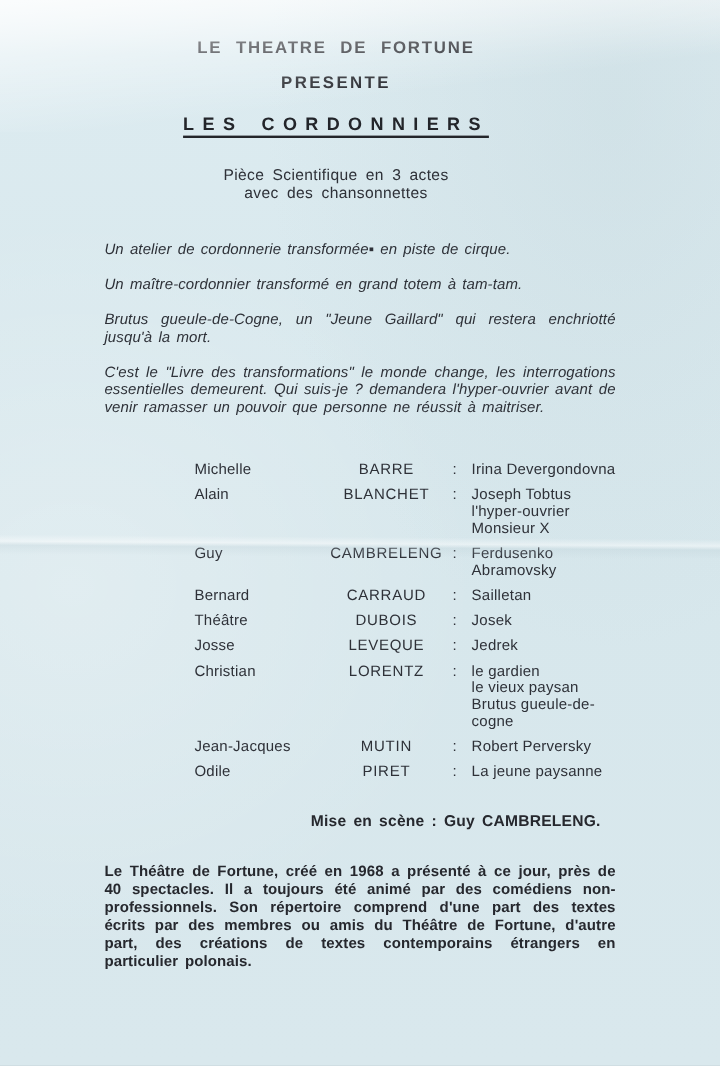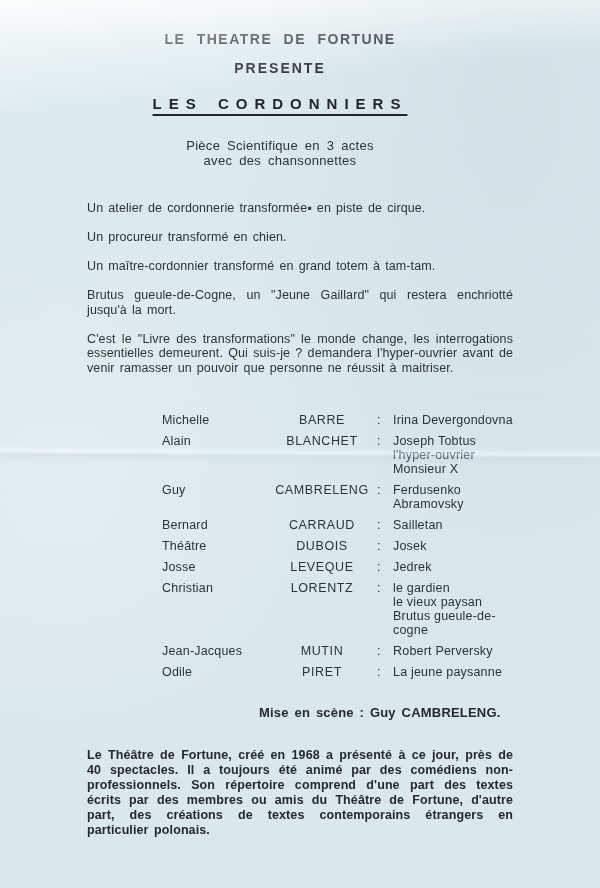--- a/index.html
+++ b/index.html
@@ -45,21 +45,21 @@
   .play-title {
     margin-top: 17px; font-size: 15px; line-height: 20px; font-weight: bold;
     color: #23252a; letter-spacing: 7px; word-spacing: 4px;
     text-decoration: underline; text-decoration-thickness: 1.5px; text-underline-offset: 5px;
   }
   .subtitle1 { margin-top: 24px; font-size: 13px; line-height: 15px; letter-spacing: 0.3px; word-spacing: 3px; }
   .subtitle2 { font-size: 13px; line-height: 15px; letter-spacing: 0.3px; word-spacing: 3px; }
 
   .content { margin: 0 87px; }
 
-  .intro { margin-top: 33px; }
+  .intro { margin-top: 33px; font-style: italic; }
   .para {
     margin: 0 0 14.5px 0;
     font-size: 12.5px; line-height: 14.5px;
     letter-spacing: 0.1px; word-spacing: 1.5px;
     text-align: justify;
   }
 
   .cast { margin-top: 38px; margin-left: 75px; }
   .cast-row {
     display: grid;
@@ -94,21 +94,20 @@
     <div class="presents">PRESENTE</div>
     <div class="play-title">LES CORDONNIERS</div>
     <div class="subtitle1">Pièce Scientifique en 3 actes</div>
     <div class="subtitle2">avec des chansonnettes</div>
   </div>
 
   <div class="content">
 
     <div class="intro">
         <p class="para">Un atelier de cordonnerie transformée▪ en piste de cirque.</p>
-        <p class="para">Un procureur transformé en chien.</p>
         <p class="para">Un maître-cordonnier transformé en grand totem à tam-tam.</p>
         <p class="para">Brutus gueule-de-Cogne, un "Jeune Gaillard" qui restera enchriotté jusqu'à la mort.</p>
         <p class="para">C'est le "Livre des transformations" le monde change, les interrogations essentielles demeurent. Qui suis-je ? demandera l'hyper-ouvrier avant de venir ramasser un pouvoir que personne ne réussit à maitriser.</p>
       </div>
 
     <div class="cast">
         <div class="cast-row">
     <span class="c-first">Michelle</span>
     <span class="c-last">BARRE</span>
     <span class="c-colon">:</span>

